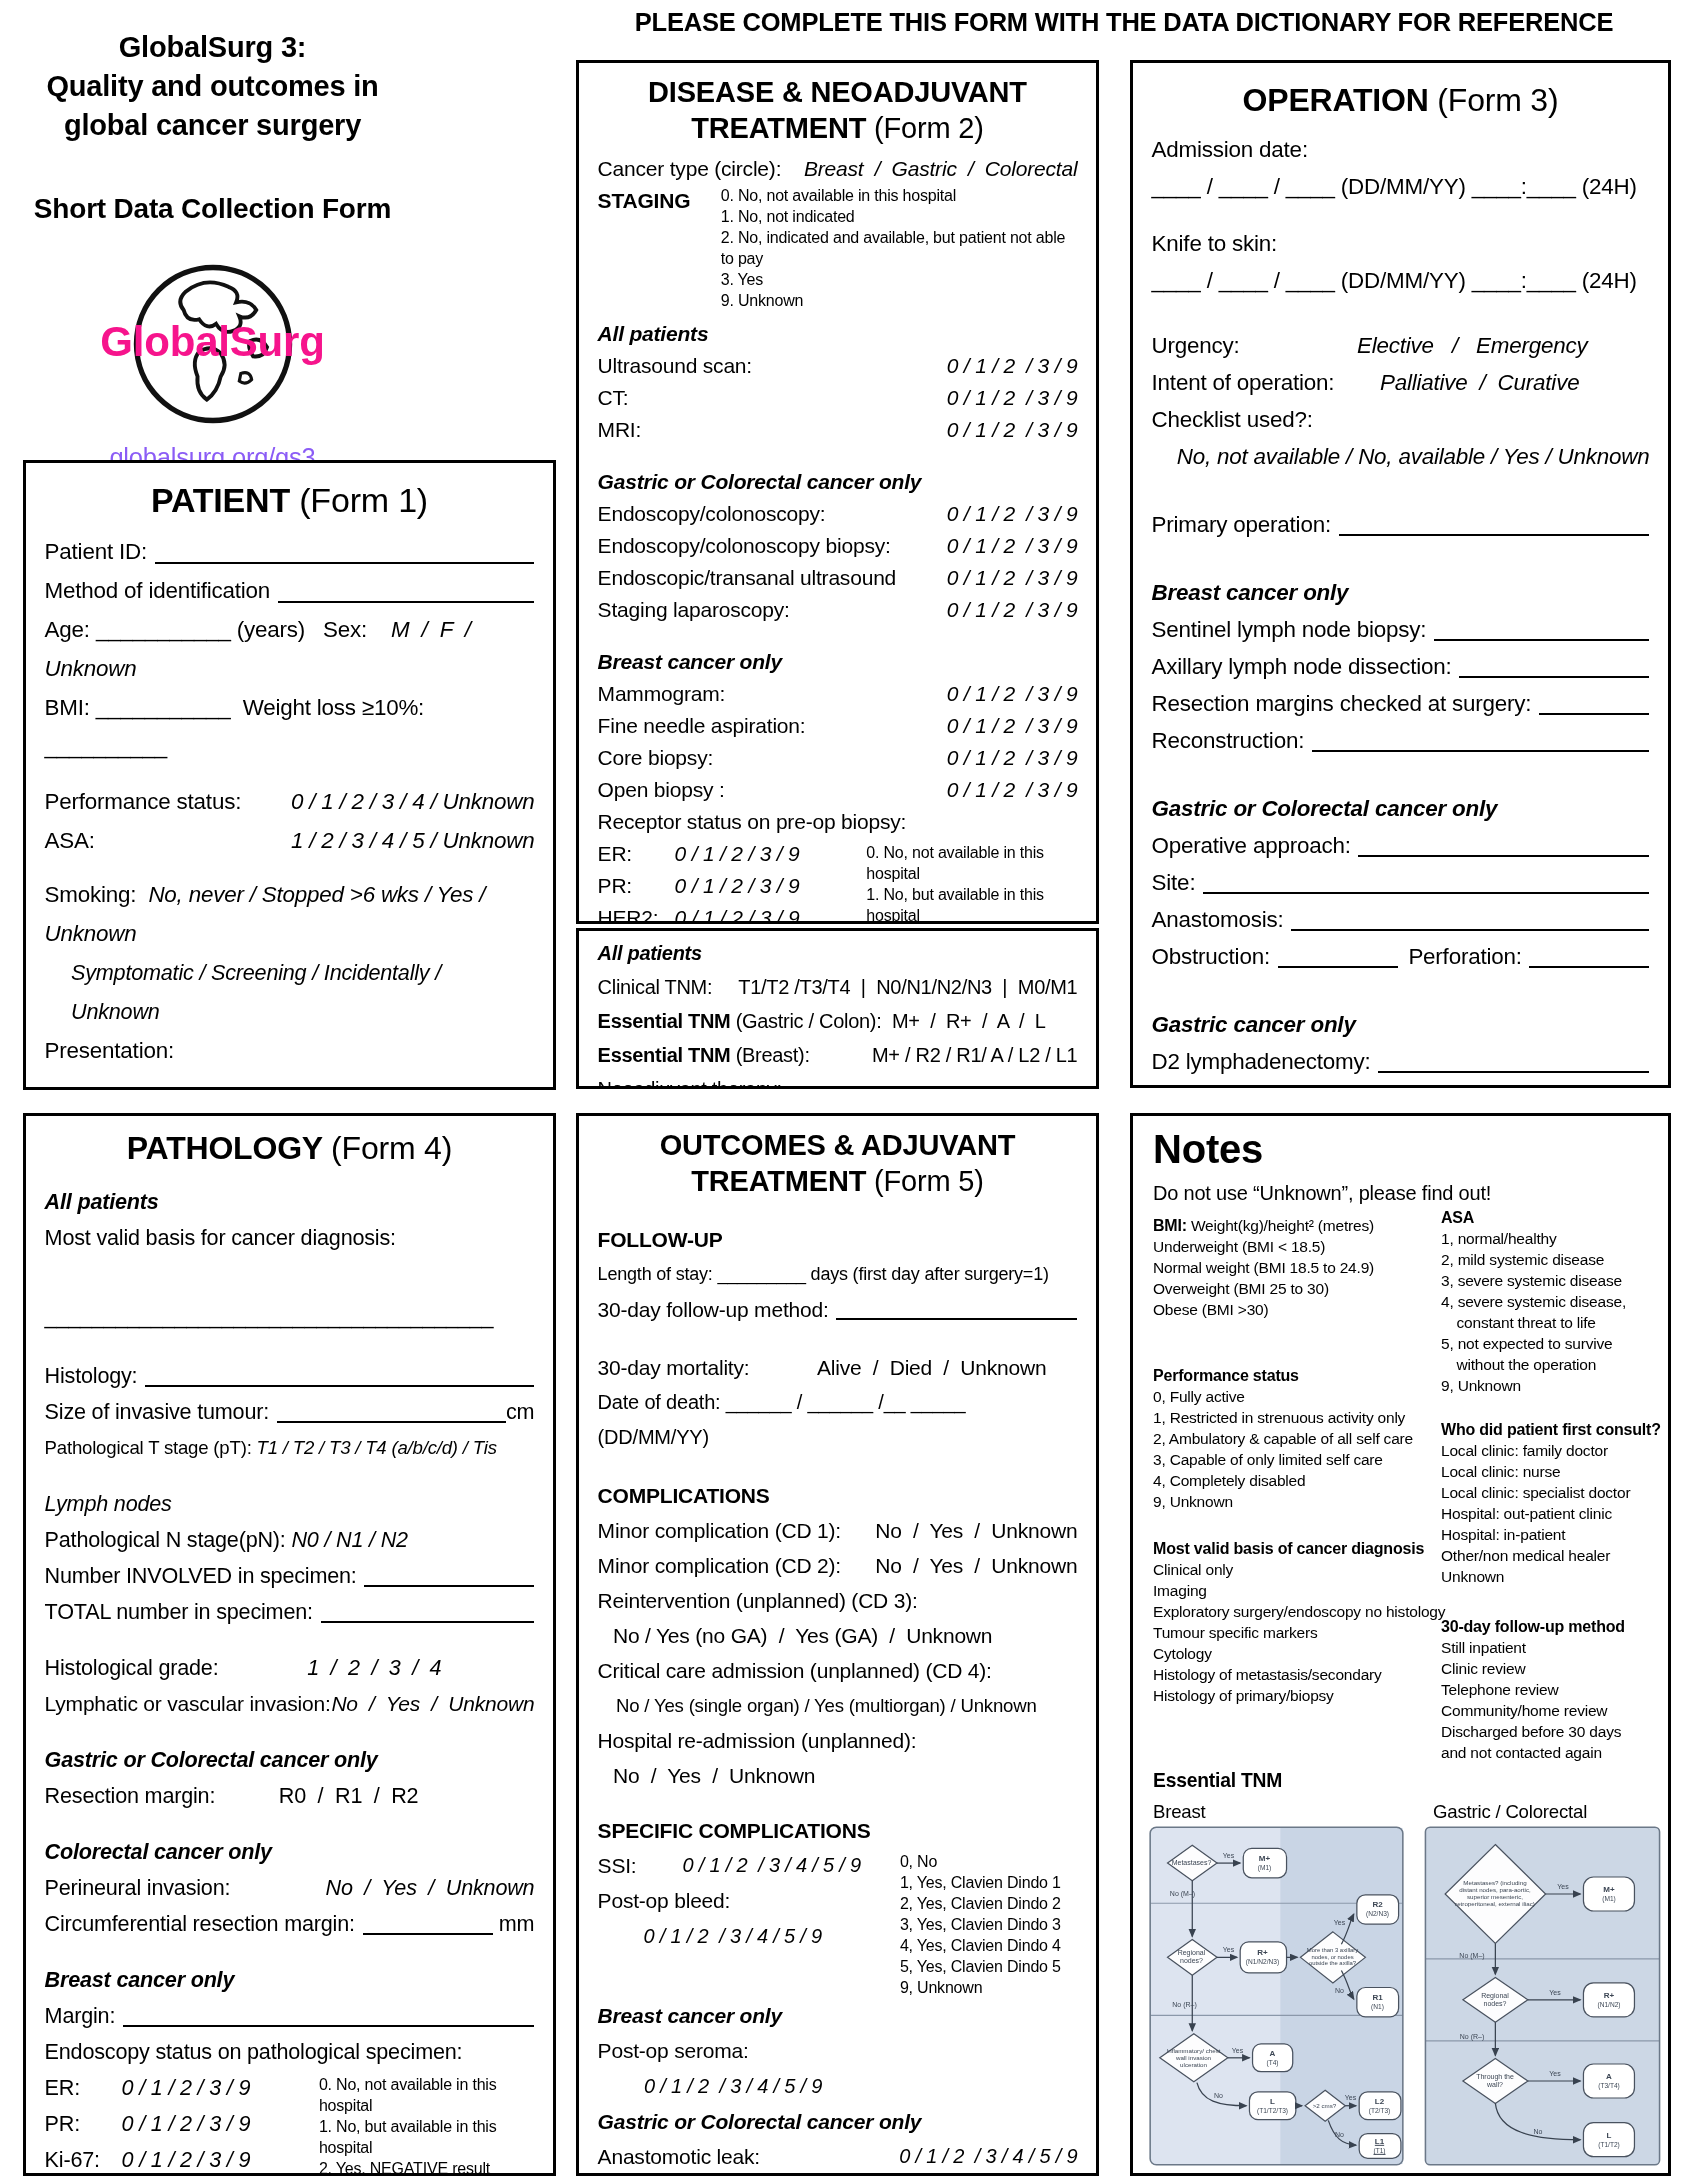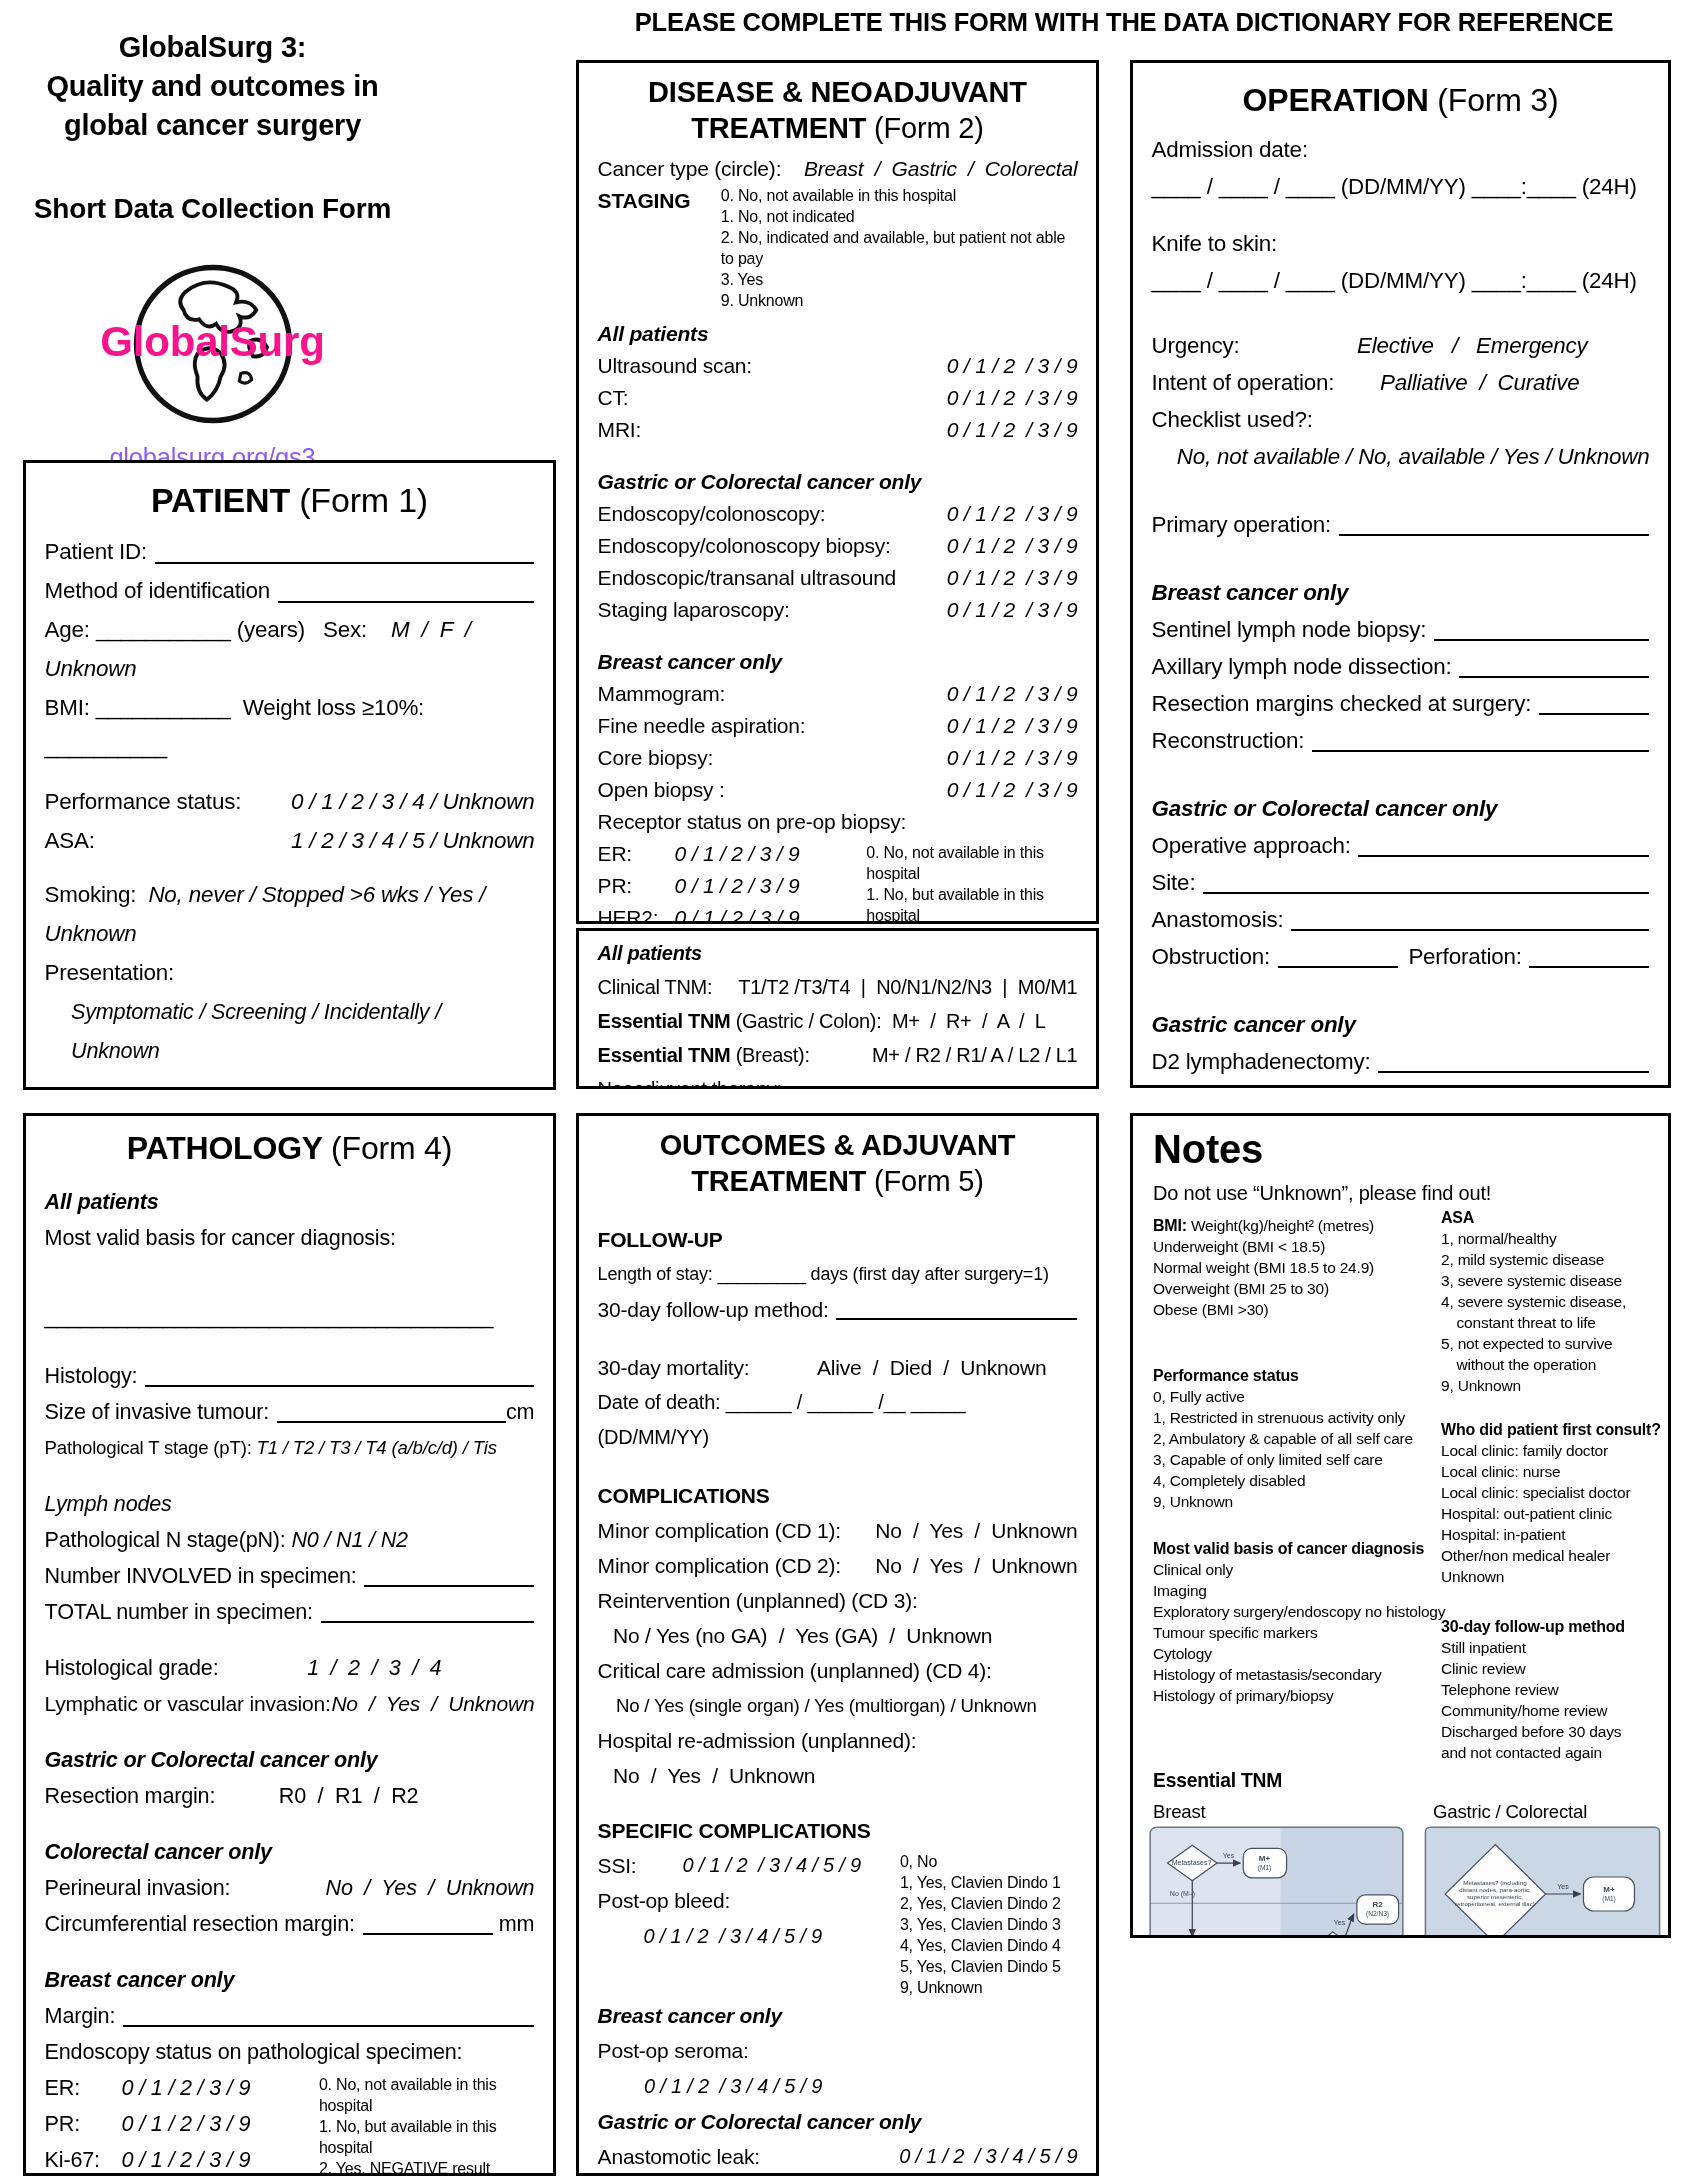--- a/index.html
+++ b/index.html
@@ -103,22 +103,22 @@
       </div>
     <div class="frow">
         <span class="lbl">Method of identification</span>
         <span class="fill"></span>
       </div>
     <div class="row"><span>Age: </span><span>___________</span><span> (years)   Sex:    </span><span class="it">M  /  F  /  Unknown</span></div>
     <div class="row"><span>BMI: </span><span>___________</span><span>  Weight loss ≥10%:  </span><span>__________</span></div>
     <div class="split m20"><span>Performance status:</span><span class="it">0 / 1 / 2 / 3 / 4 / Unknown</span></div>
     <div class="split"><span>ASA:</span><span class="it">1 / 2 / 3 / 4 / 5 / Unknown</span></div>
     <div class="row m20"><span>Smoking:  </span><span class="it">No, never / Stopped &gt;6 wks / Yes / Unknown</span></div>
+    <div class="row" style="padding-left:45px;font-size:21.6px;"><span class="it">Symptomatic / Screening / Incidentally / Unknown</span></div>
     <div class="row"><span>Presentation:</span></div>
-    <div class="row" style="padding-left:45px;font-size:21.6px;"><span class="it">Symptomatic / Screening / Incidentally / Unknown</span></div>
     <div class="row m20"><span>Date of first consult: ____ / ____ / ____ (DD/MM/YY)</span></div>
 
   </section>
 
   <section class="box f2" style="left:576px;top:60px;width:523px;height:864px;">
     <div class="h2 b" style="margin-bottom:0;">DISEASE &amp; NEOADJUVANT</div>
     <div class="h2" style="margin-top:0;"><span class="b">TREATMENT </span><span class="sfx">(Form 2)</span></div>
     <div class="split"><span>Cancer type (circle):</span><span class="it">Breast  /  Gastric  /  Colorectal</span></div>
     <div class="stag">
       <div class="slab b">STAGING</div>
@@ -348,21 +348,21 @@
     </div>
     <div class="row sec">Breast cancer only</div>
     <div class="row"><span>Post-op seroma:</span></div>
     <div class="row" style="padding-left:65px;"><span class="it nw" style="font-size:20px;">0 / 1 / 2  / 3 / 4 / 5 / 9</span></div>
     <div class="row sec">Gastric or Colorectal cancer only</div>
     <div class="split"><span>Anastomotic leak:</span><span class="it nw" style="font-size:20px;">0 / 1 / 2  / 3 / 4 / 5 / 9</span></div>
     <div class="split" style="font-size:19.3px;"><span>Intra-abdominal abscess:</span><span class="it nw" style="font-size:19.3px;">0 / 1 / 2  / 3 / 4 / 5 / 9</span></div>
 
   </section>
 
-  <section class="box" style="left:1130px;top:1113px;width:541px;height:825px;">
+  <section class="box" style="left:1130px;top:1113px;width:541px;height:1063px;">
     <div class="notes-title">Notes</div>
     <div class="notes-intro">Do not use “Unknown”, please find out!</div>
 
     <div class="ncol" style="left:20px;top:99px;width: 286px;">
       <div><span class="nt">BMI:</span><span> Weight(kg)/height² (metres)</span></div>
       <div>Underweight (BMI &lt; 18.5)</div>
       <div>Normal weight (BMI 18.5 to 24.9)</div>
       <div>Overweight (BMI 25 to 30)</div>
       <div>Obese (BMI &gt;30)</div>
       <div class="sp58"></div>

